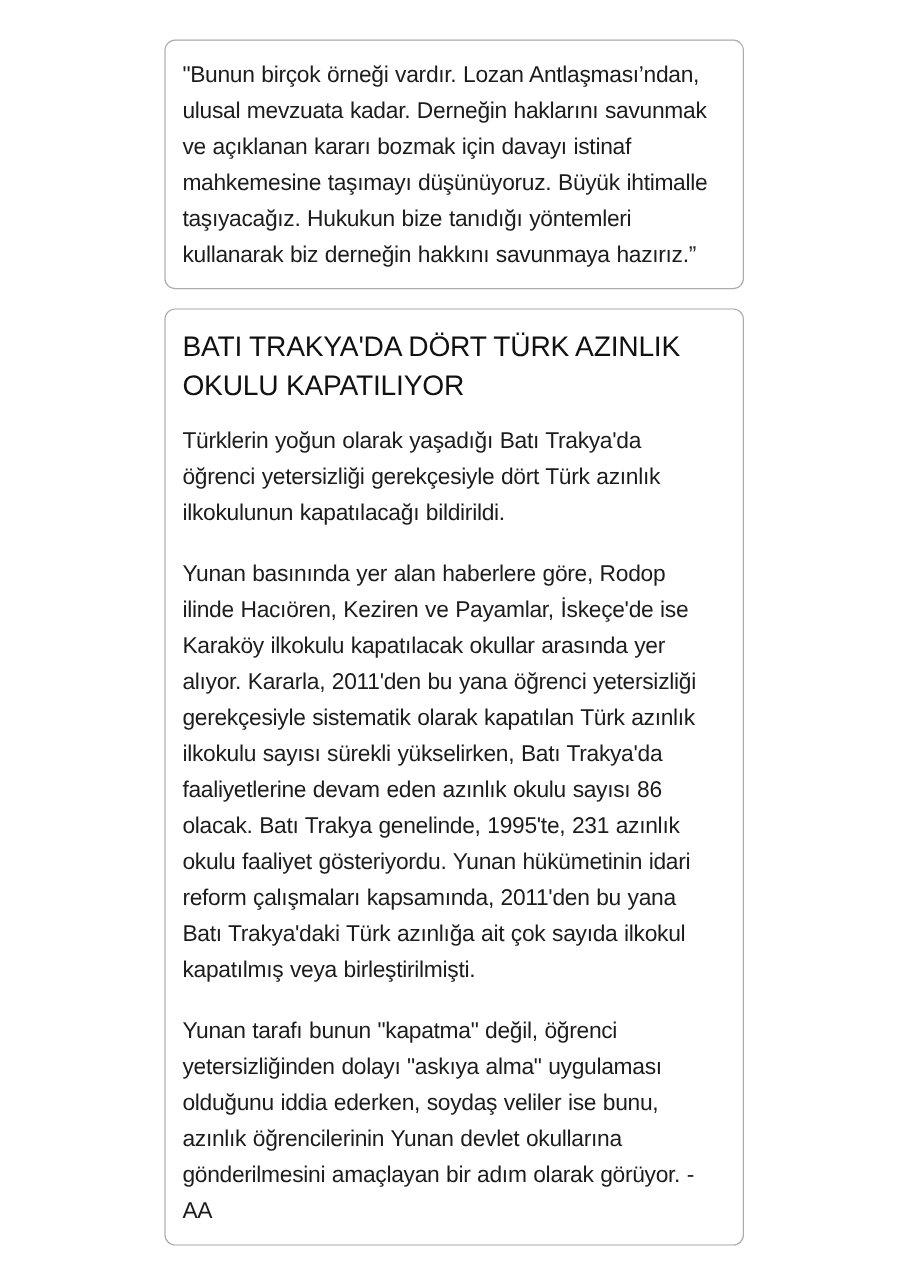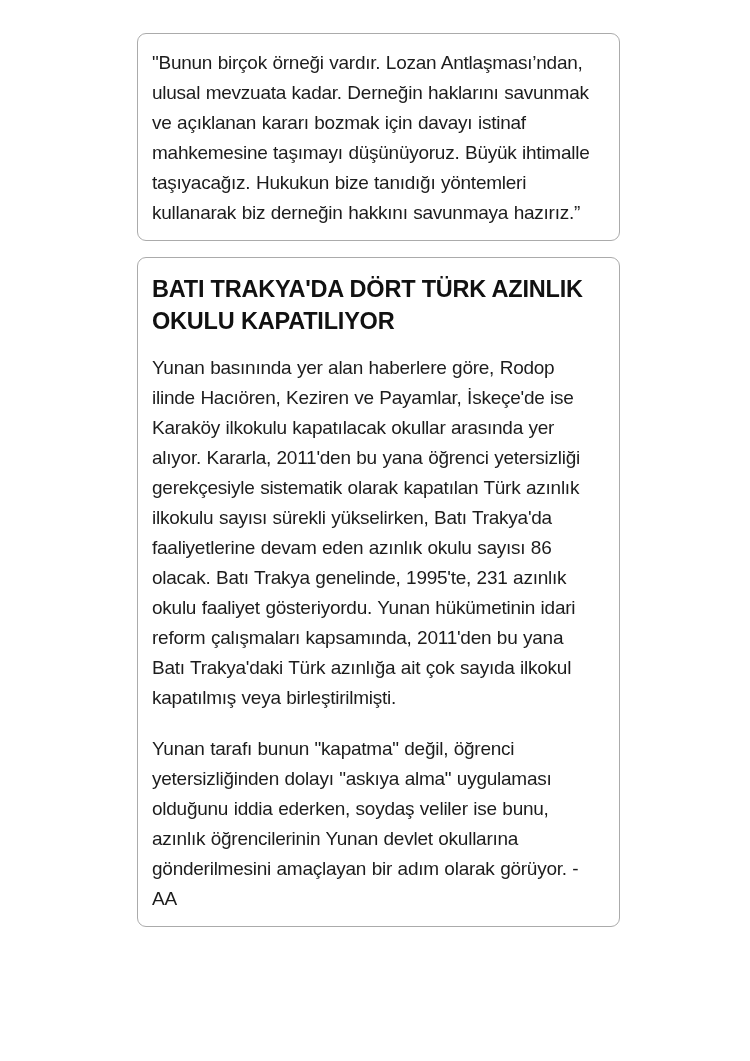--- a/index.html
+++ b/index.html
@@ -35,21 +35,21 @@
     border-radius: 9px;
     padding: 14px 19px 12px 14px;
   }
   .quote-card {
     margin-bottom: 16px;
   }
   .article-heading {
     margin: 2px 0 16px 0;
     font-size: 23.5px;
     line-height: 31.5px;
-    font-weight: 700;
+    font-weight: 400;
     letter-spacing: -0.2px;
     color: #111111;
   }
   .body-text {
     margin: 0 0 21px 0;
     font-size: 19px;
     line-height: 30px;
     letter-spacing: -0.25px;
     word-spacing: 0.5px;
     color: #1c1c1c;
@@ -63,18 +63,19 @@
 
 <div class="page">
   <div class="content-column">
 
     <section class="card quote-card">
       <p class="body-text">"Bunun birçok örneği vardır. Lozan Antlaşması’ndan, ulusal mevzuata kadar. Derneğin haklarını savunmak ve açıklanan kararı bozmak için davayı istinaf mahkemesine taşımayı düşünüyoruz. Büyük ihtimalle taşıyacağız. Hukukun bize tanıdığı yöntemleri kullanarak biz derneğin hakkını savunmaya hazırız.”</p>
     </section>
 
     <section class="card article-card">
       <h1 class="article-heading">BATI TRAKYA'DA DÖRT TÜRK AZINLIK OKULU KAPATILIYOR</h1>
+      <p class="body-text">Türklerin yoğun olarak yaşadığı Batı Trakya'da öğrenci yetersizliği gerekçesiyle dört Türk azınlık ilkokulunun kapatılacağı bildirildi.</p>
       <p class="body-text">Yunan basınında yer alan haberlere göre, Rodop ilinde Hacıören, Keziren ve Payamlar, İskeçe'de ise Karaköy ilkokulu kapatılacak okullar arasında yer alıyor. Kararla, 2011'den bu yana öğrenci yetersizliği gerekçesiyle sistematik olarak kapatılan Türk azınlık ilkokulu sayısı sürekli yükselirken, Batı Trakya'da faaliyetlerine devam eden azınlık okulu sayısı 86 olacak. Batı Trakya genelinde, 1995'te, 231 azınlık okulu faaliyet gösteriyordu. Yunan hükümetinin idari reform çalışmaları kapsamında, 2011'den bu yana Batı Trakya'daki Türk azınlığa ait çok sayıda ilkokul kapatılmış veya birleştirilmişti.</p>
       <p class="body-text">Yunan tarafı bunun "kapatma" değil, öğrenci yetersizliğinden dolayı "askıya alma" uygulaması olduğunu iddia ederken, soydaş veliler ise bunu, azınlık öğrencilerinin Yunan devlet okullarına gönderilmesini amaçlayan bir adım olarak görüyor. - AA</p>
     </section>
 
   </div>
 </div>
 
 </body></html>

